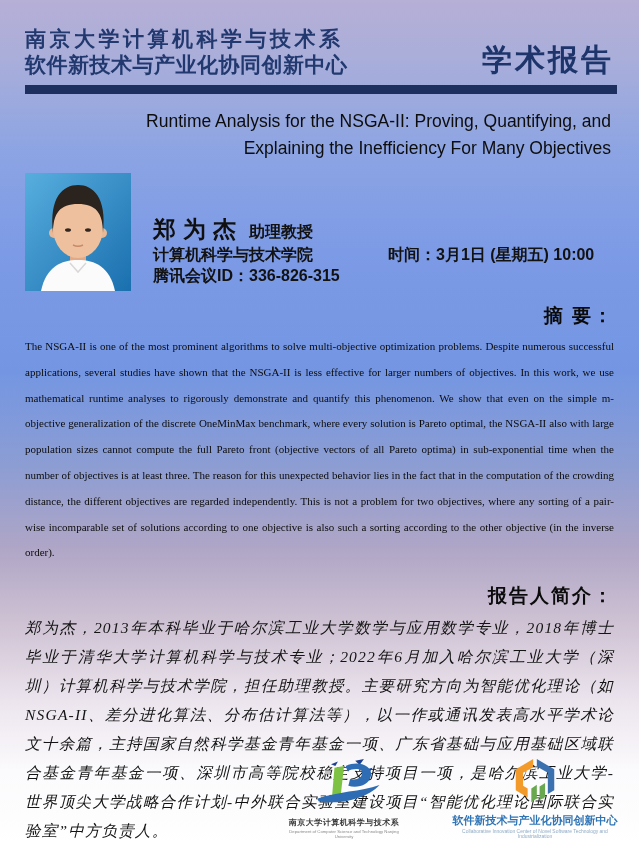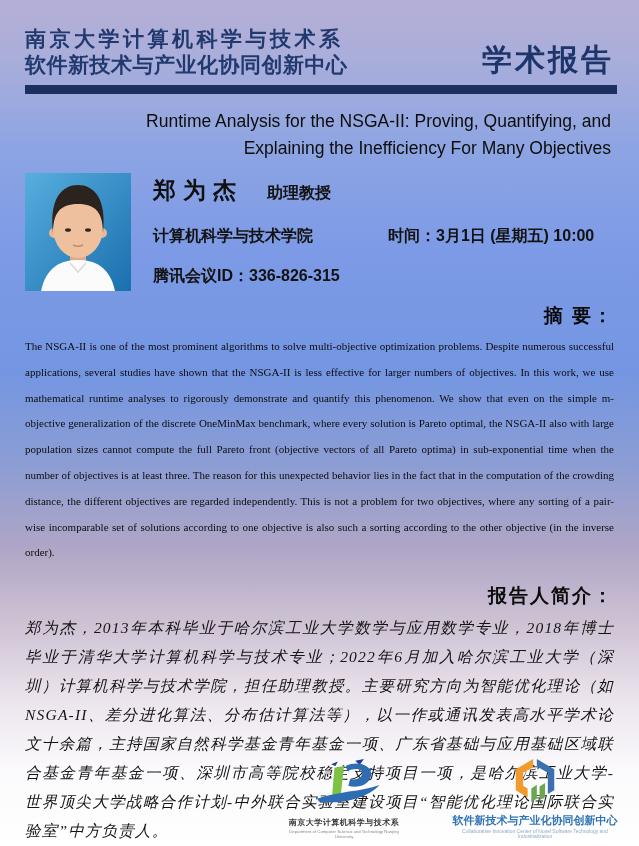--- a/index.html
+++ b/index.html
@@ -16,24 +16,24 @@
   .org-lines { color:#22396f; font-weight:bold; }
   .org-line1 { font-size:21px; line-height:26px; letter-spacing:3.5px; }
   .org-line2 { font-size:21px; line-height:26px; letter-spacing:0.5px; }
   .banner { color:#1e356b; font-weight:bold; font-size:30px; letter-spacing:3px; line-height:34px; padding-bottom:1px; }
   .navy-bar { margin:7px 22px 0 25px; height:9px; background:#1c2f5e; }
   
   .talk-title { margin:14px 28px 0; text-align:right; color:#0d0d0d; font-size:17.5px; line-height:27px; font-weight:400; }
   
   .speaker { margin:11px 25px 0; display:flex; }
   .photo { width:106px; height:118px; flex:none; display:block; }
-  .speaker-info { flex:1; margin-left:22px; display:flex; flex-direction:column; justify-content:space-between; padding:2px 0 4px 0; }
+  .speaker-info { flex:1; margin-left:22px; display:flex; flex-direction:column; justify-content:flex-end; padding:2px 0 4px 0; }
   .name-row { display:flex; align-items:baseline; }
   .speaker-name { font-family:"Liberation Serif", serif; font-weight:bold; font-size:23px; letter-spacing:7px; color:#101010; }
-  .speaker-title { font-size:16px; font-weight:bold; color:#121212; margin-left:24px; }
+  .speaker-title { font-size:16px; font-weight:bold; color:#121212; margin-left:6px; }
   .info-row { display:flex; font-size:16px; font-weight:bold; color:#121212; }
   .info-left { width:235px; }
   .info-right { flex:1; }
   
   .section-heading { margin:12px 25px 0; font-size:19px; font-weight:bold; color:#0b0b0b; letter-spacing:2px;text-align:right; }
   .abstract-body { margin:5px 25px 0; font-family:"Liberation Serif", serif; font-size:11px; line-height:25.8px;
     color:#0c0c0c; text-align:justify; }
   .bio-heading { margin-top:17px; }
   .bio-body { margin:4px 25px 0; font-family:"Liberation Serif", serif; font-style:italic; font-size:15.5px;
     line-height:29px; letter-spacing:1.2px; color:#141414; text-align:justify; }

